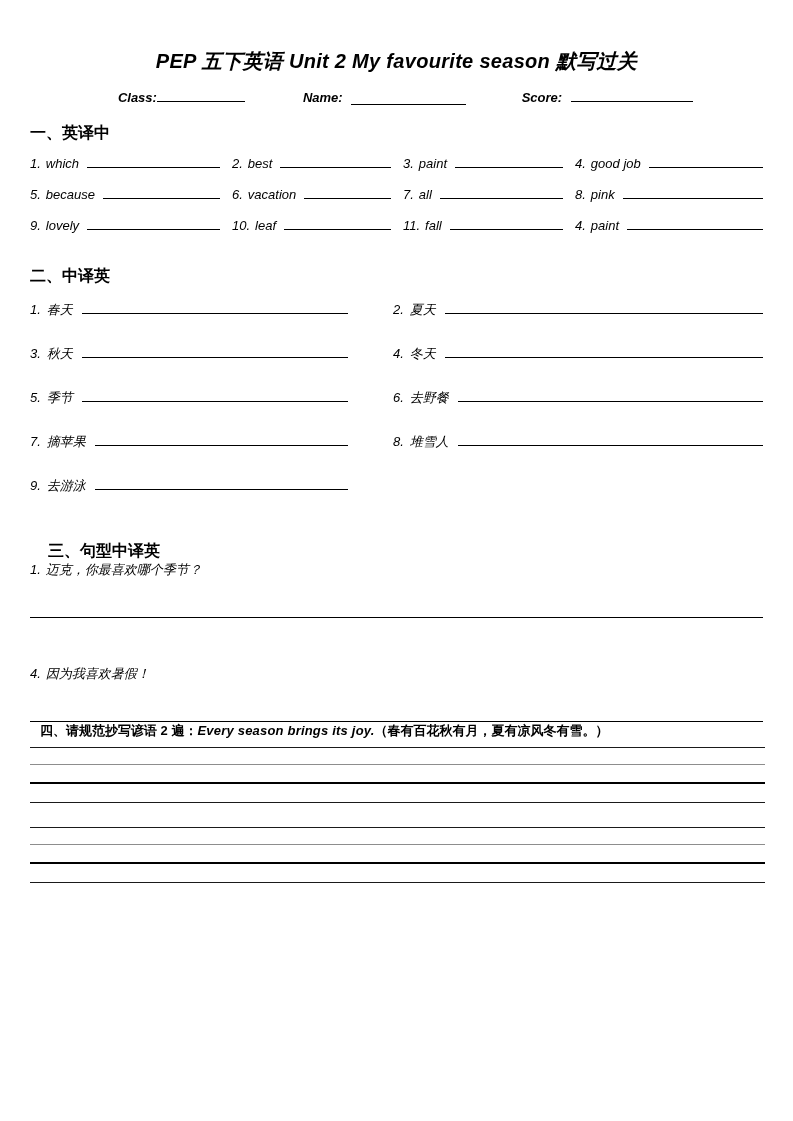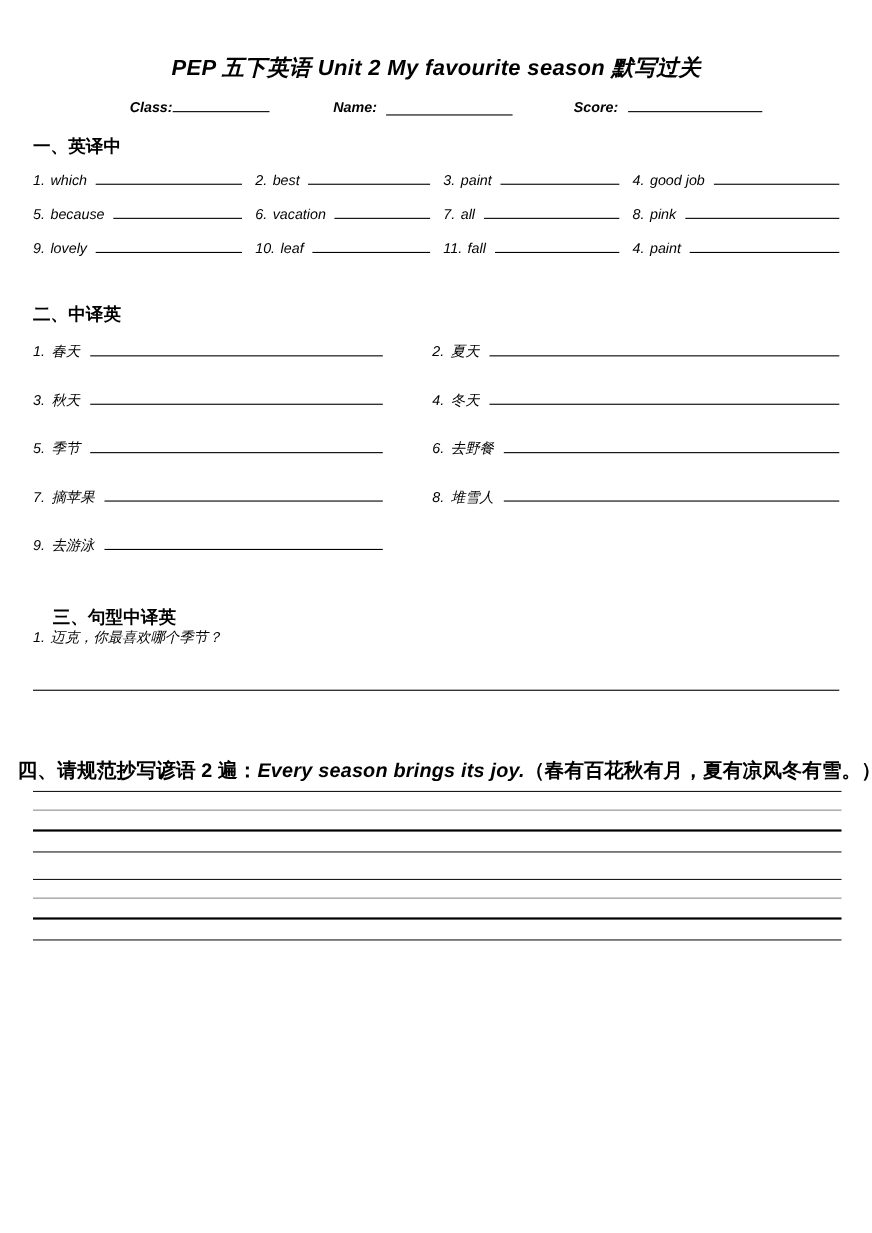--- a/index.html
+++ b/index.html
@@ -62,21 +62,21 @@
   .mf-score .meta-rule { width: 122px; margin-left: 9px; }
 
   
   .sec-head {
     font-size: 16px;
     font-weight: bold;
     margin: 0;
     padding-left: 30px;
   }
   #sec1-head { margin-top: 18px; }
-  #sec2-head { margin-top: 27px; }
+  #sec2-head { margin-top: 17px; }
   #sec3-head { margin-top: 20px; padding-left: 48px; }
 
   
   .grid4 {
     margin-top: 12px;
     padding: 0 30px 0 30px;
   }
   .g4-row {
     display: flex;
     align-items: baseline;
@@ -147,24 +147,24 @@
   .s3-num { margin-right: 5px; }
   .s3-answer-rule {
     border-bottom: 1.9px solid #000;
     height: 38px;
     margin-top: 0px;
   }
   .s3-gap { height: 16px; }
 
   
   .sec4-head {
-    margin-top: 12px;
-    padding-left: 16px;
+    margin-top: 0;
+    padding-left: 40px;
     padding-right: 24px;
-    font-size: 18px;
+    font-size: 13px;
     font-weight: bold;
     white-space: nowrap;
   }
   .sec4-head .s4-en {
     font-style: italic;
     font-weight: bold;
     letter-spacing: 0.2px;
   }
   .copy-area {
     margin-top: 7px;
@@ -349,20 +349,26 @@
         <span class="s3-num">1.</span><span>迈克，你最喜欢哪个季节？</span>
       </div>
       <div class="s3-answer-rule"></div>
     </div>
     <div class="s3-gap"></div>
 
     <div class="s3-gap"></div>
 
     <div class="s3-gap"></div>
 
+    <div class="s3-item">
+      <div class="s3-prompt">
+        <span class="s3-num">4.</span><span>因为我喜欢暑假！</span>
+      </div>
+      <div class="s3-answer-rule"></div>
+    </div>
   </div>
 
   <div class="sec4-head">
     <span>四、请规范抄写谚语 2 遍：</span><span class="s4-en">Every season brings its joy.</span><span>（春有百花秋有月，夏有凉风冬有雪。）</span>
   </div>
 
   <div class="copy-area">
     <div class="stave">
       <div class="ln ln-top"></div>
       <div class="ln ln-mid"></div>

